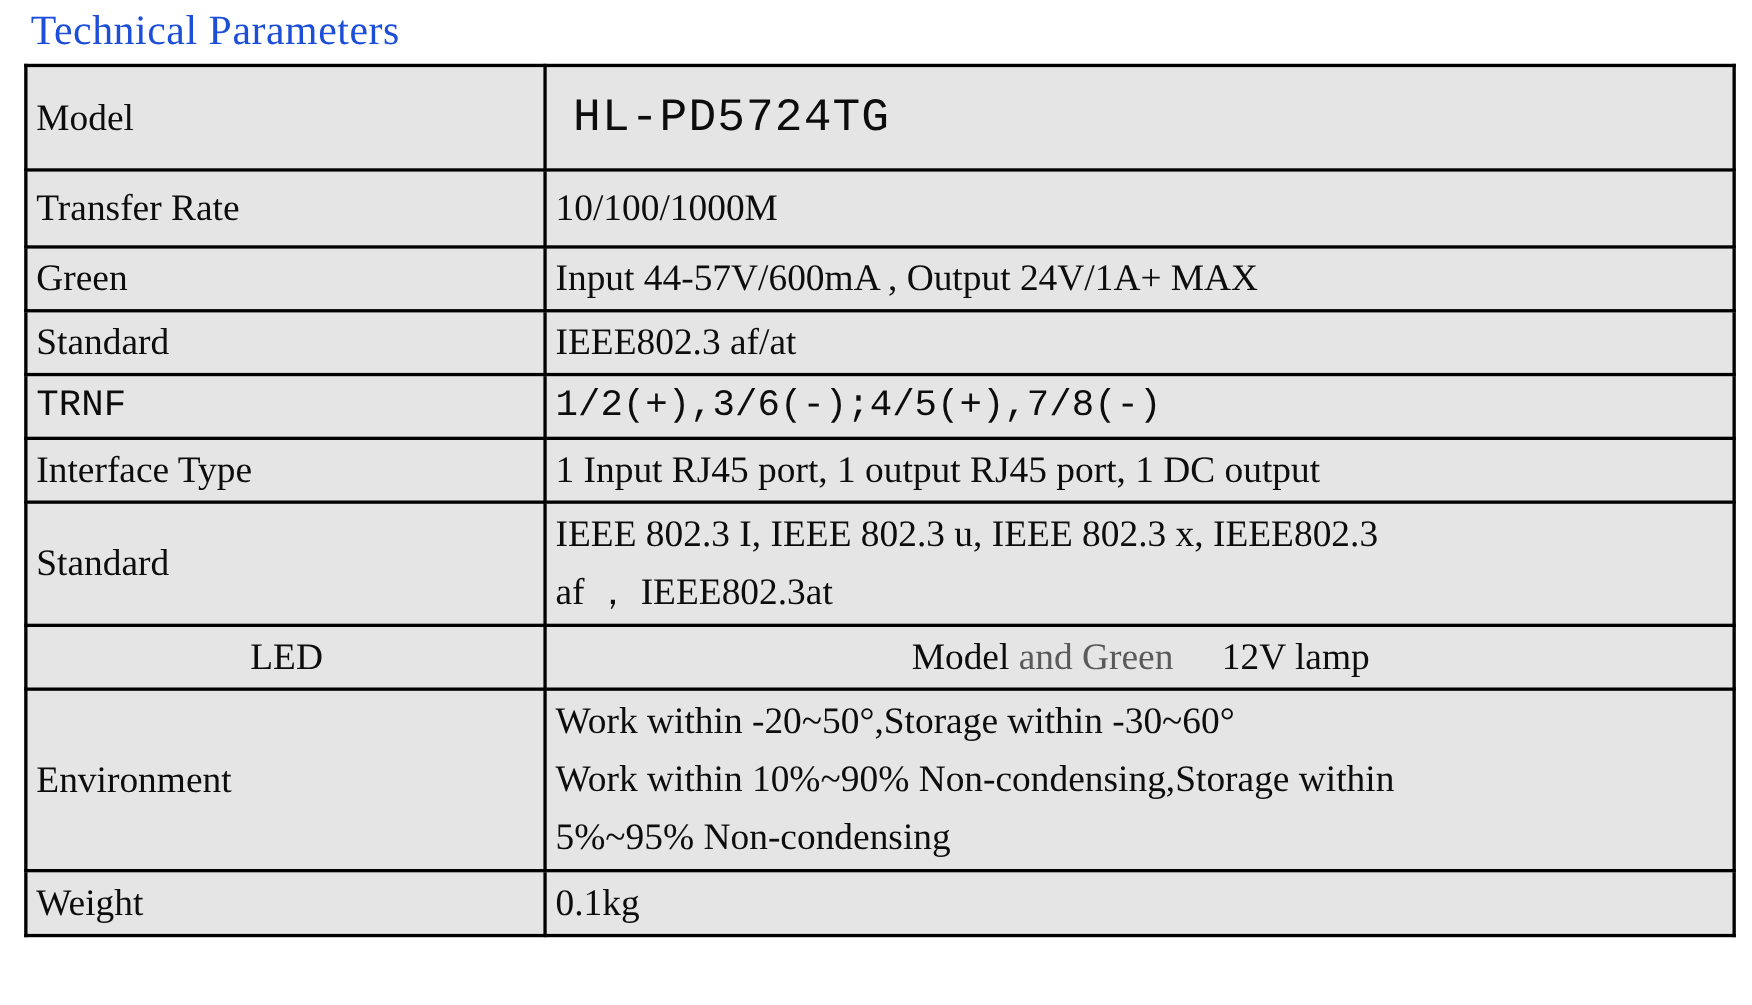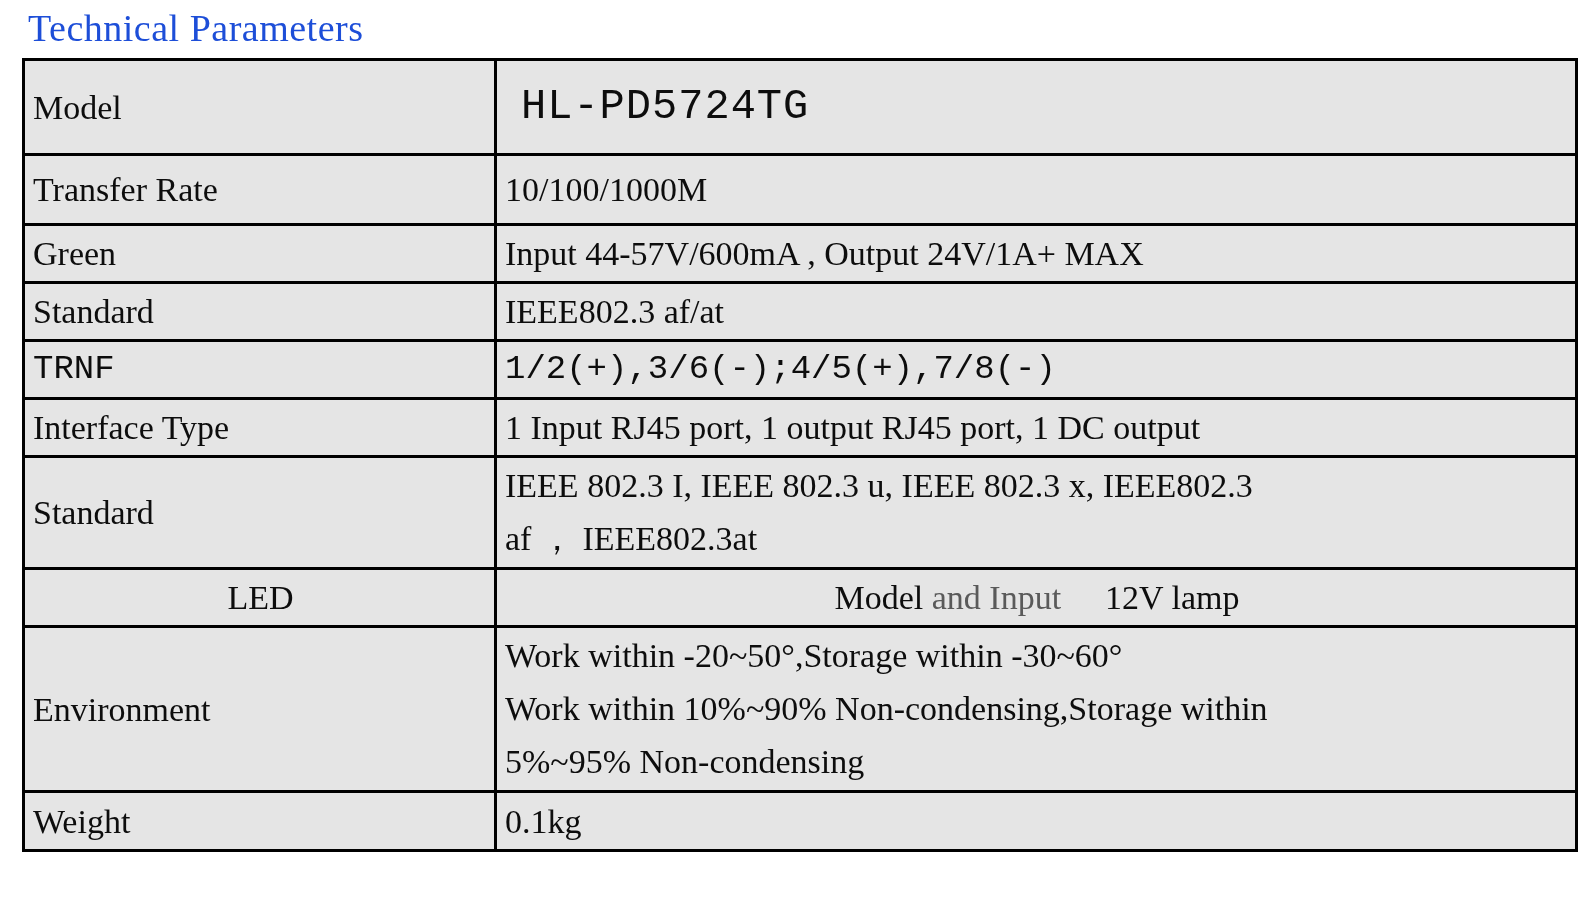--- a/index.html
+++ b/index.html
@@ -104,21 +104,21 @@
         <td class="col-label">Interface Type</td>
         <td class="col-value">1 Input RJ45 port, 1 output RJ45 port, 1 DC output</td>
       </tr>
       <tr class="row-standard2">
         <td class="col-label">Standard</td>
         <td class="col-value multiline">IEEE 802.3 I, IEEE 802.3 u, IEEE 802.3 x, IEEE802.3
 af ， IEEE802.3at</td>
       </tr>
       <tr class="row-led">
         <td class="col-label">LED</td>
-        <td class="col-value"><span>Model</span> <span class="led-gray">and Input</span><span class="led-gap"></span><span>12V lamp</span></td>
+        <td class="col-value"><span>Model</span> <span class="led-gray">and Green</span><span class="led-gap"></span><span>12V lamp</span></td>
       </tr>
       <tr class="row-environment">
         <td class="col-label">Environment</td>
         <td class="col-value multiline">Work within -20~50°,Storage within -30~60°
 Work within 10%~90% Non-condensing,Storage within
 5%~95% Non-condensing</td>
       </tr>
       <tr class="row-weight">
         <td class="col-label">Weight</td>
         <td class="col-value">0.1kg</td>

